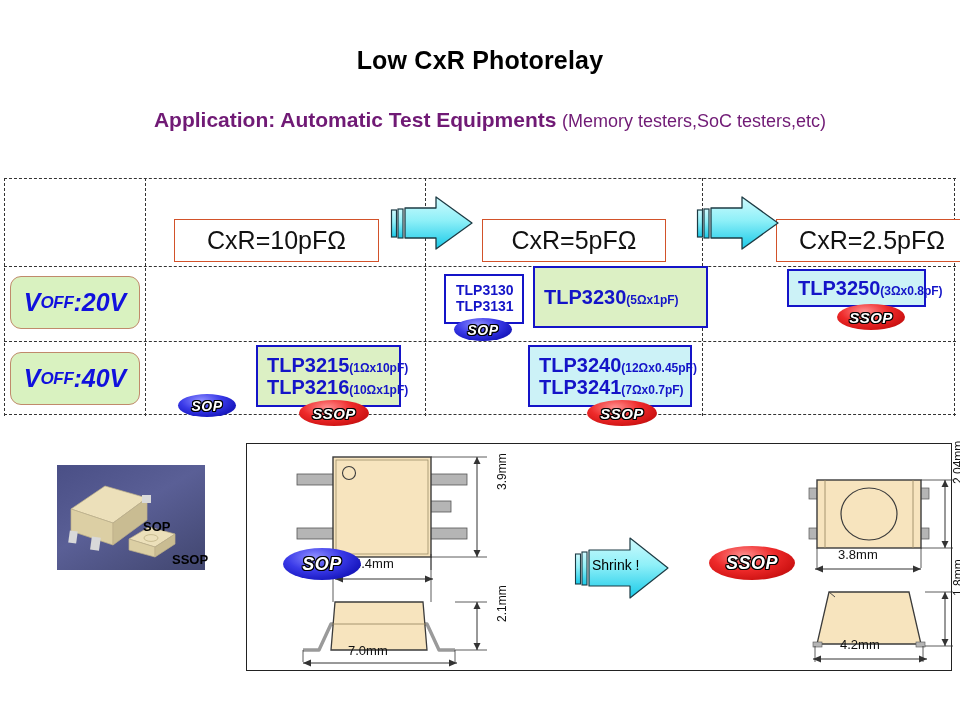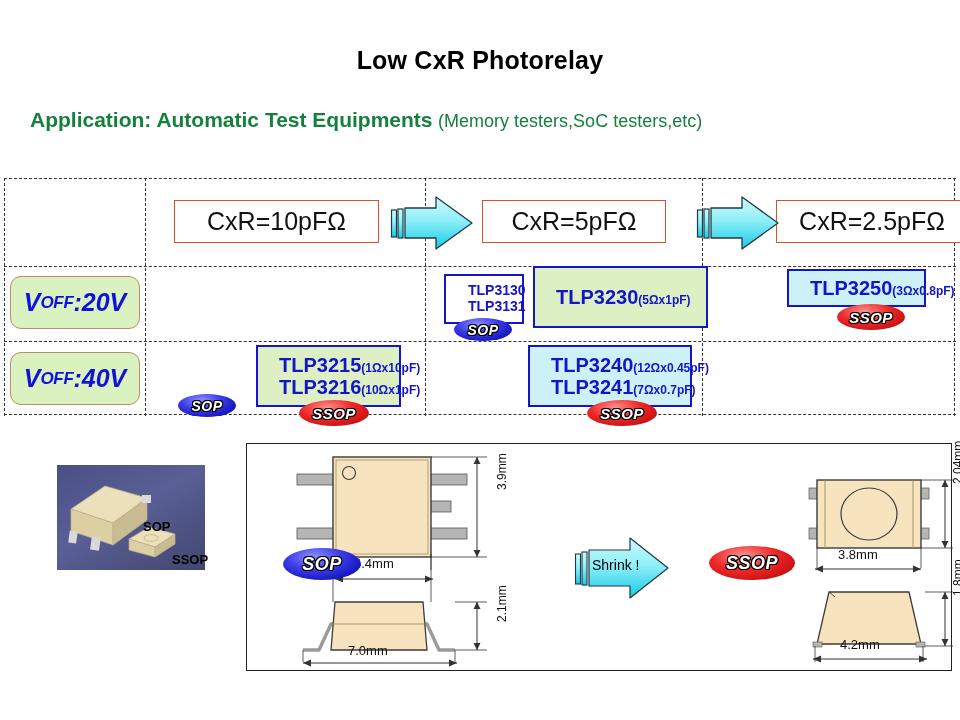--- a/index.html
+++ b/index.html
@@ -10,37 +10,38 @@
   }
   .abs{position:absolute;}
 
   
   #slide-title{
     top:14px;left:0;width:960px;text-align:center;
     font-size:25px;font-weight:bold;color:#000;letter-spacing:.2px;margin-top:32px;
   }
   #app-line{
     top:108px;left:30px;width:920px;
-    font-size:20px;color:#15803d;white-space:nowrap;
+    font-size:20px;color:#701a75;white-space:nowrap;text-align:center;
   }
   #app-line .bold{font-weight:bold;font-size:21px;}
   #app-line .reg{font-weight:normal;font-size:18px;}
 
   
   #matrix{top:178px;left:4px;width:952px;height:238px;}
   .gline{position:absolute;background:transparent;}
   .hline{border-top:1.4px dashed #333;width:100%;left:0;}
   .vline{border-left:1.4px dashed #333;height:100%;top:0;}
 
   
   .cxr-box{
     position:absolute;border:1.3px solid #D2522A;background:#fff;
     font-size:25px;color:#111;text-align:right;
     display:flex;align-items:center;justify-content:center;
     box-sizing:border-box;
+    margin-top:19px;
   }
 
   
   .bigarrow{position:absolute;}
 
   
   .voff{
     position:absolute;background:#D9F2C0;border:1.2px solid #C08A6B;
     border-radius:11px;box-sizing:border-box;
     display:flex;align-items:center;justify-content:center;
@@ -49,21 +50,21 @@
   .voff .v{font-size:25px;}
   .voff .sub{font-size:17px;letter-spacing:-.3px;}
   .voff .num{font-size:25px;}
 
   
   .pbox{position:absolute;box-sizing:border-box;border:2px solid #1414C8;
         display:flex;flex-direction:column;justify-content:center;}
   .pbox.white{background:#ffffff;}
   .pbox.green{background:#DCF0C4;}
   .pbox.blue{background:#CCF2F7;}
-  .pline{color:#1414C8;font-weight:bold;white-space:nowrap;line-height:1.12;margin-left:12px;}
+  .pline{color:#1414C8;font-weight:bold;white-space:nowrap;line-height:1.12;}
   .pn-sm{font-size:14px;padding-left:10px;}
   .pn-lg{font-size:20px;padding-left:9px;}
   .paren{font-size:12px;font-weight:bold;}
 
   
   .badge{
     position:absolute;border-radius:50%;
     display:flex;align-items:center;justify-content:center;
     font-weight:bold;font-style:italic;color:#fff;
     text-shadow:

